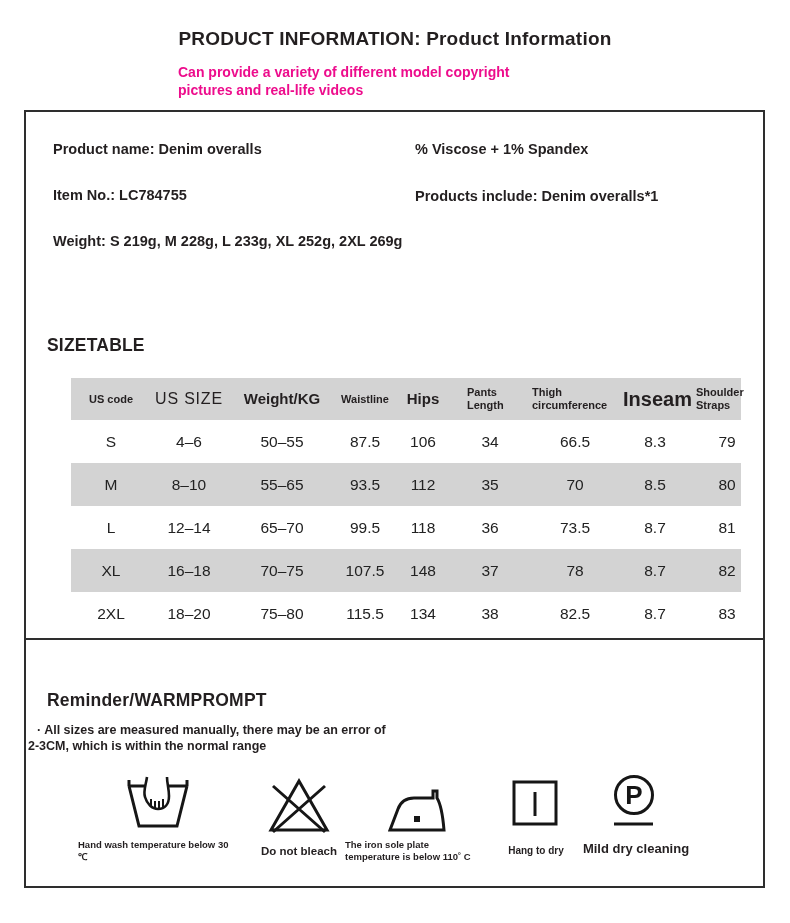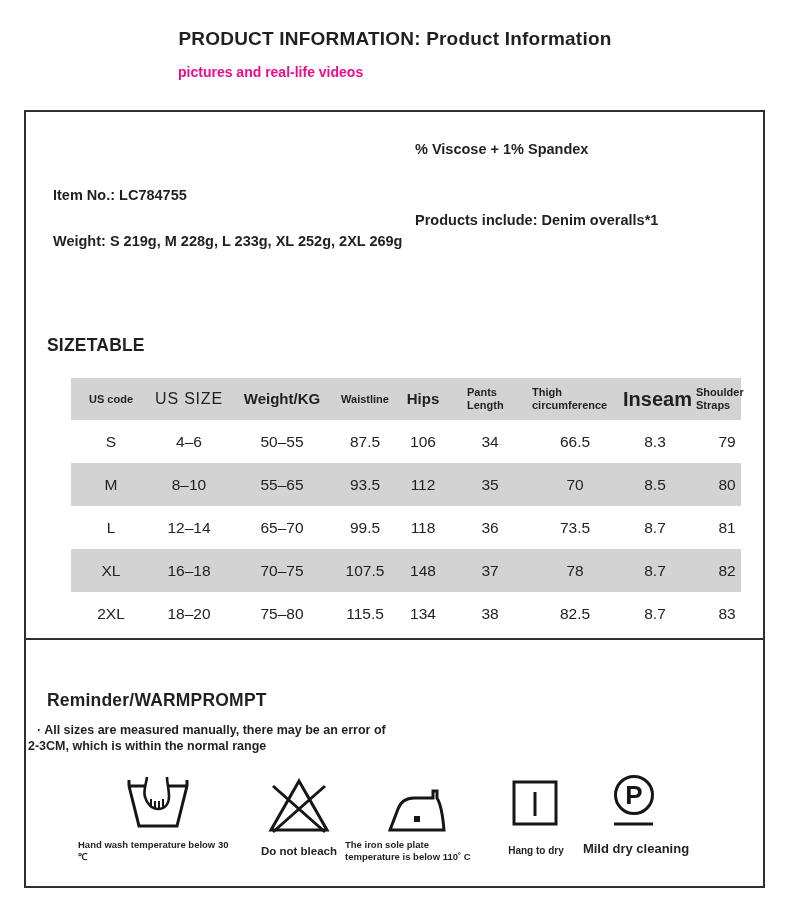--- a/index.html
+++ b/index.html
@@ -37,33 +37,35 @@
   svg{display:block;}
 </style>
 </head>
 <body>
 
 <div class="page">
 
   <div class="abs page-title">PRODUCT INFORMATION: Product Information</div>
 
   <div class="abs subtitle" style="color:#ED0C8C;">
+    <div>Can provide a variety of different model copyright</div>
     <div>pictures and real-life videos</div>
   </div>
 
   <div class="abs panel">
 
+    <div class="abs ptext" style="left:27px;top:27px;">Product name: Denim overalls</div>
 
     <div class="abs ptext" style="left:389px;top:27px;width:310px;">
       <div>% Viscose + 1% Spandex</div>
     </div>
 
     <div class="abs ptext" style="left:27px;top:73px;">Item No.: LC784755</div>
 
-    <div class="abs ptext" style="left:389px;top:74px;margin-top:24px;">Products include: Denim overalls*1</div>
+    <div class="abs ptext" style="left:389px;top:74px;">Products include: Denim overalls*1</div>
 
     <div class="abs ptext" style="left:27px;top:119px;">Weight: S 219g, M 228g, L 233g, XL 252g, 2XL 269g</div>
 
 
     <div class="abs h-section" style="left:21px;top:223px;">SIZETABLE</div>
 
     <div class="abs sizetable">
       <div class="trow thead">
         <div class="hc"><span>US code</span></div>
         <div class="hc"><span>US SIZE</span></div>

